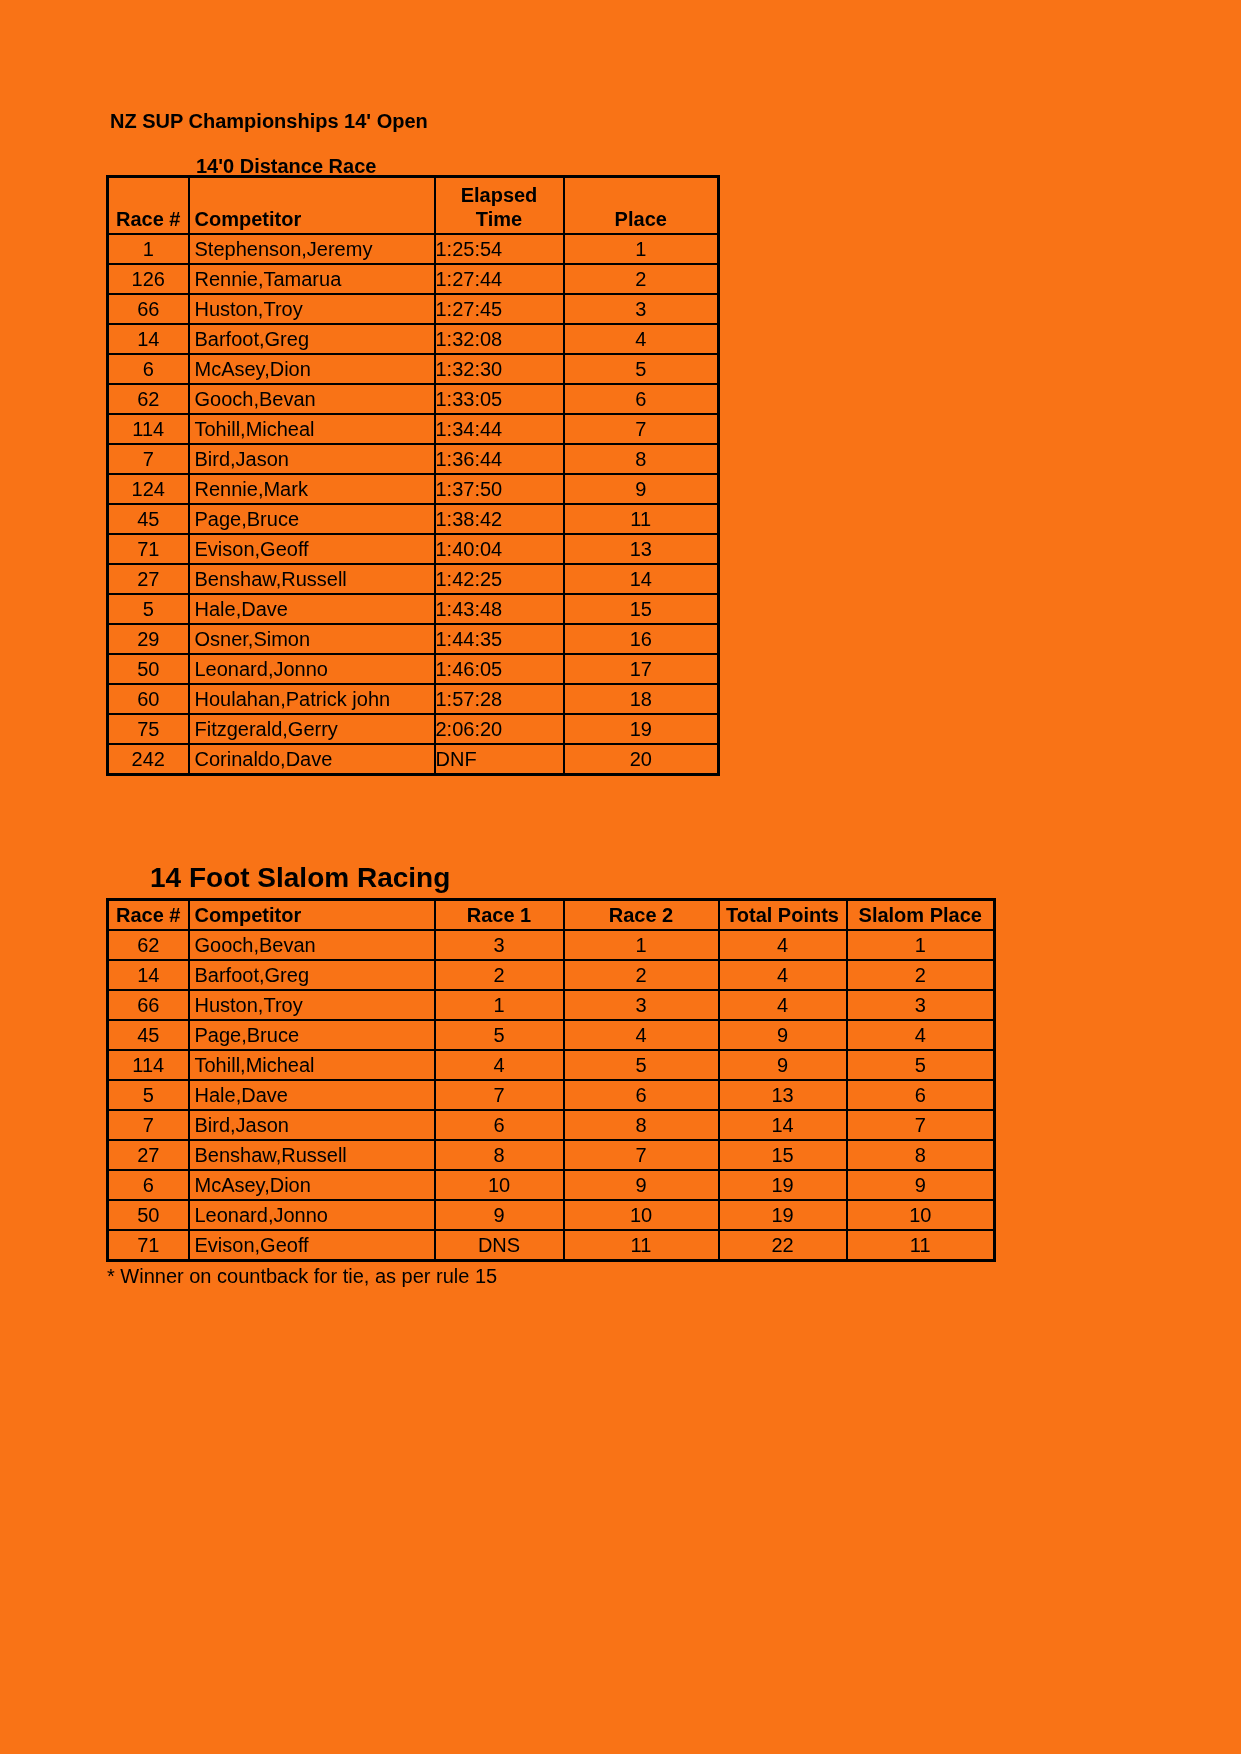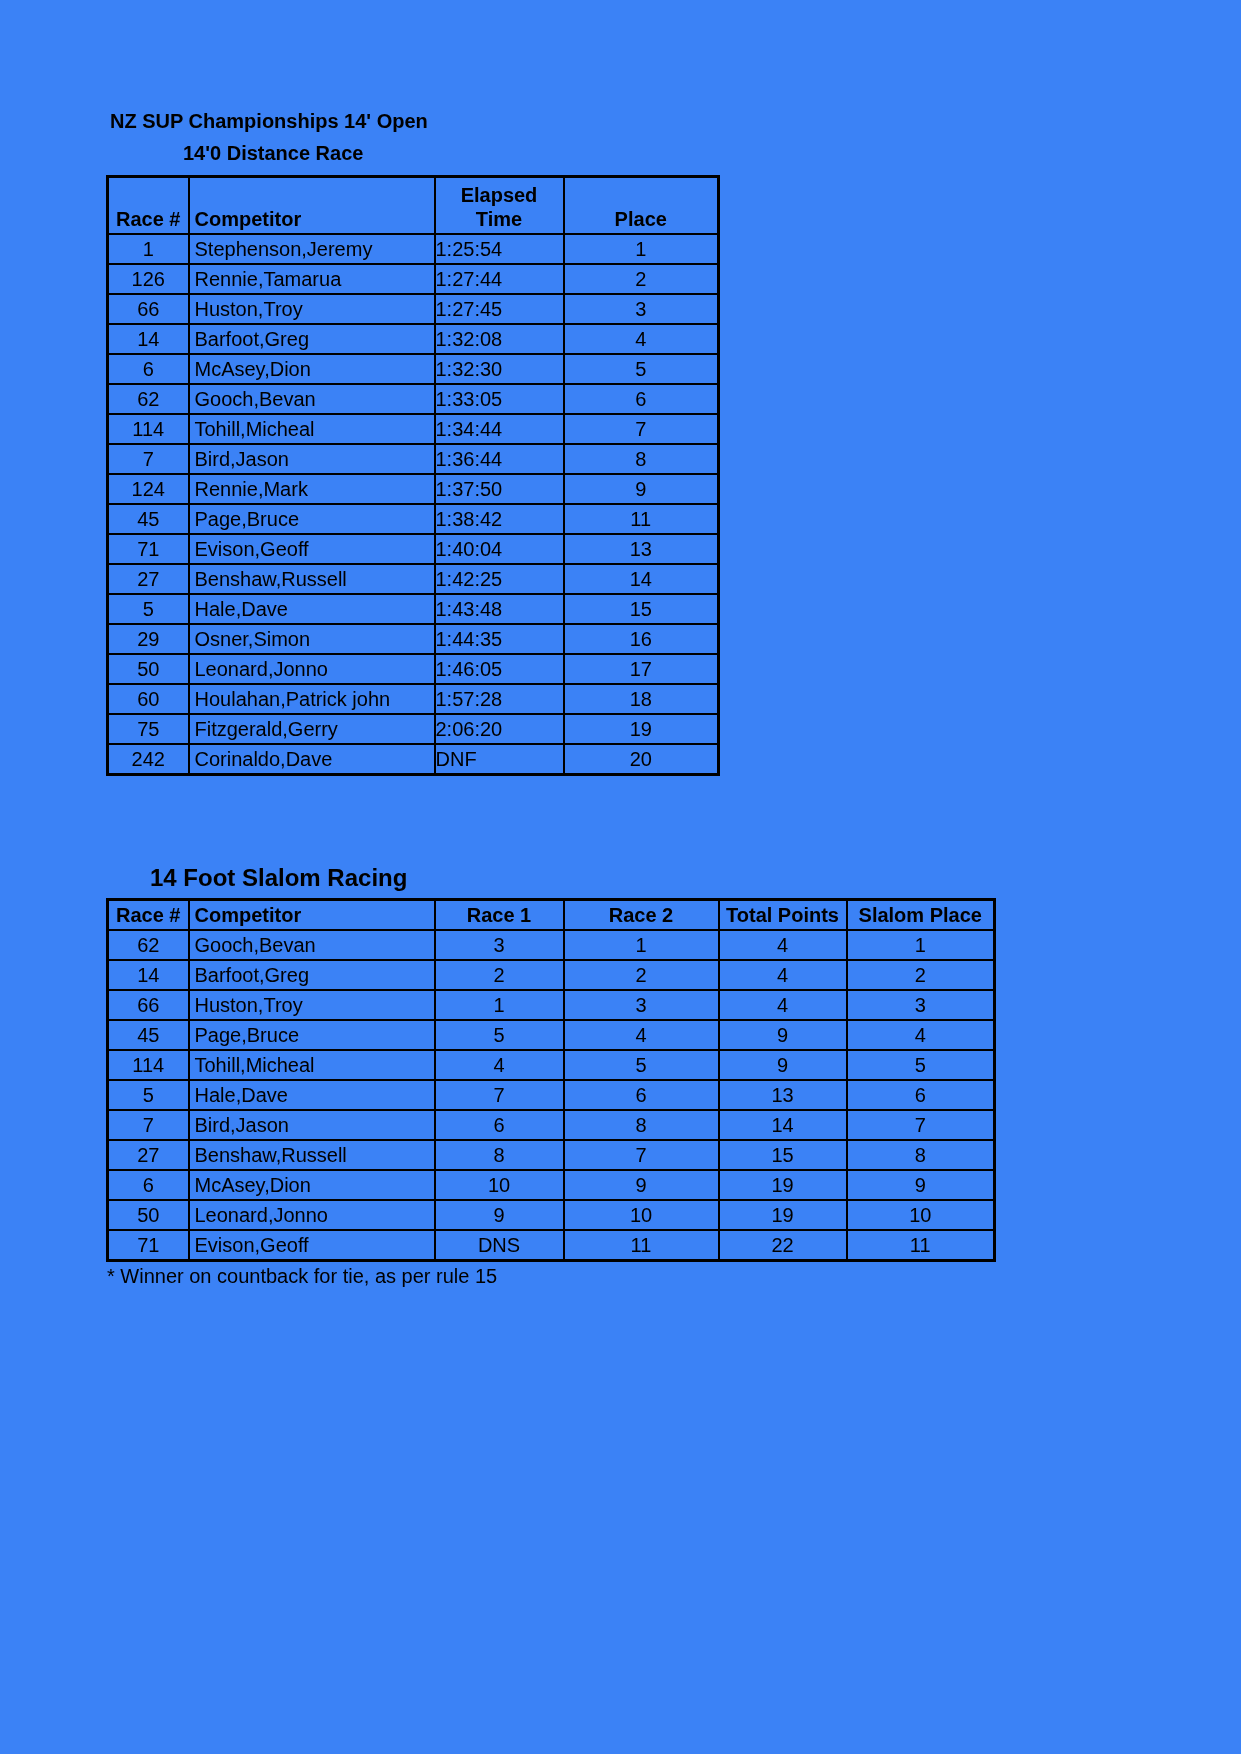--- a/index.html
+++ b/index.html
@@ -1,20 +1,20 @@
 <!DOCTYPE html>
 <html><head>
 <meta charset="utf-8">
 <style>
   html, body { margin: 0; padding: 0; background: #ffffff; }
   .page {
     position: relative;
     width: 1241px;
     height: 1754px;
-    background: #3b82f6;
+    background: #f97316;
     color: #000000;
     font-family: "Liberation Sans", sans-serif;
     overflow: hidden;
   }
   .page-title {
     position: absolute;
     left: 110px;
     top: 109px;
     font-size: 20px;
     font-weight: 700;
@@ -22,28 +22,28 @@
     margin: 0;
     white-space: nowrap;
   }
   .t1-title {
     position: absolute;
     left: 183px;
     top: 141px;
     font-size: 20px;
     font-weight: 700;
     line-height: 24px;
-    margin: 0;
+    margin: 13px;
     white-space: nowrap;
   }
   .t2-title {
     position: absolute;
     left: 150px;
     top: 866px;
-    font-size: 24px;
+    font-size: 28px;
     font-weight: 700;
     line-height: 24px;
     margin: 0;
     white-space: nowrap;
   }
   table {
     position: absolute;
     border-collapse: collapse;
     table-layout: fixed;
     border: 3px solid #000;

